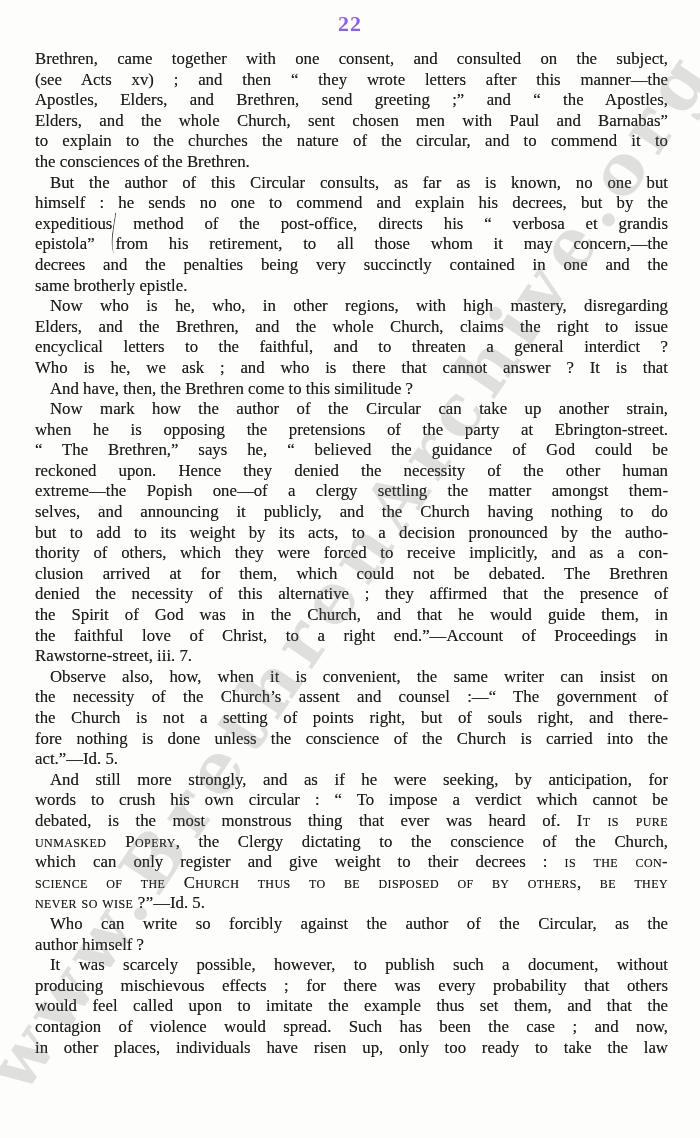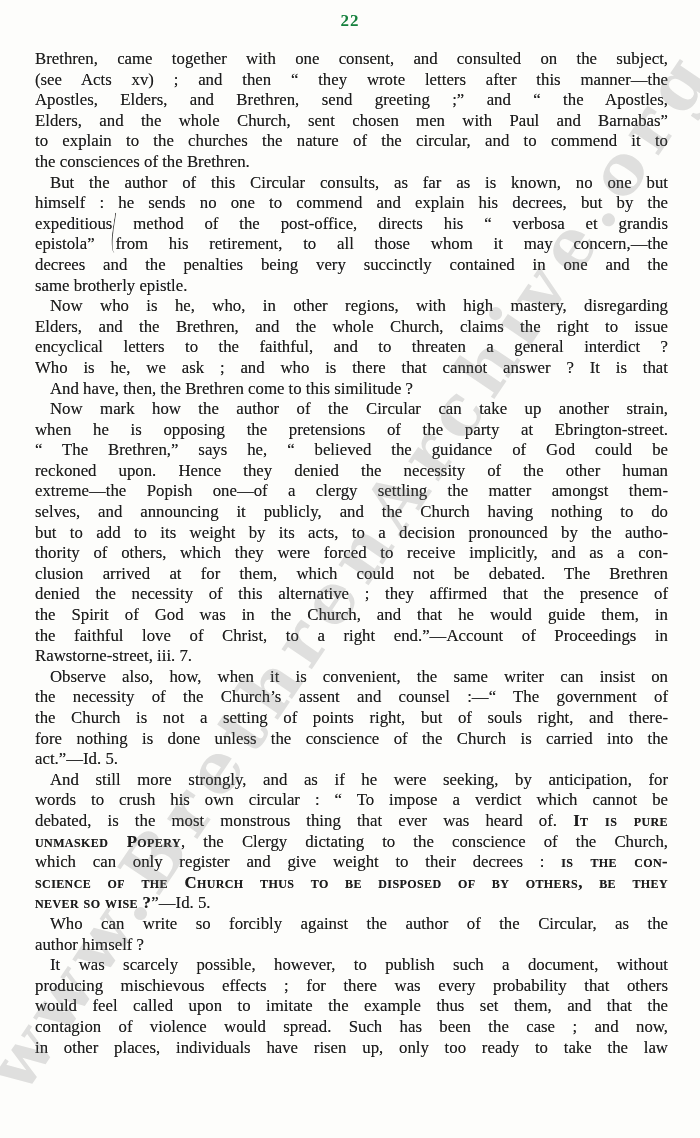--- a/index.html
+++ b/index.html
@@ -6,35 +6,35 @@
   body{
     width:700px;height:1138px;
     background:#fdfdfb;
     position:relative;
     overflow:hidden;
     font-family:"Liberation Serif","DejaVu Serif",serif;
   }
   .page-number{
     position:absolute;top:11px;left:0;right:0;
     text-align:center;
-    font-size:17px;font-weight:bold;letter-spacing:1px;
-    color:#15803d;
+    font-size:22px;font-weight:bold;letter-spacing:1px;
+    color:#8b5cf6;
   }
   .text-block{
     position:absolute;left:35px;top:49px;width:633px;
     font-size:16.8px;line-height:20.6px;
     color:#1c1c1c;
     text-shadow:0 0 .5px rgba(25,25,25,.55);
   }
   .para{margin:0;}
   .line{text-align:justify;text-align-last:justify;white-space:normal;}
   .line.pl{text-align-last:left;}
   .line.ind{text-indent:15px;}
   .it{}
-  .sc{font-variant:small-caps;letter-spacing:.4px;font-weight:bold;}
+  .sc{font-variant:small-caps;letter-spacing:.4px;}
   .watermark{
     position:absolute;left:50%;top:50%;
     transform:translate(-50%,-50%) rotate(-56deg);
     transform-origin:center;
     font-family:"DejaVu Serif",serif;
     font-weight:bold;
     font-size:70px;letter-spacing:10px;white-space:nowrap;
     color:rgba(120,120,120,0.22);
     pointer-events:none;
     z-index:3;

